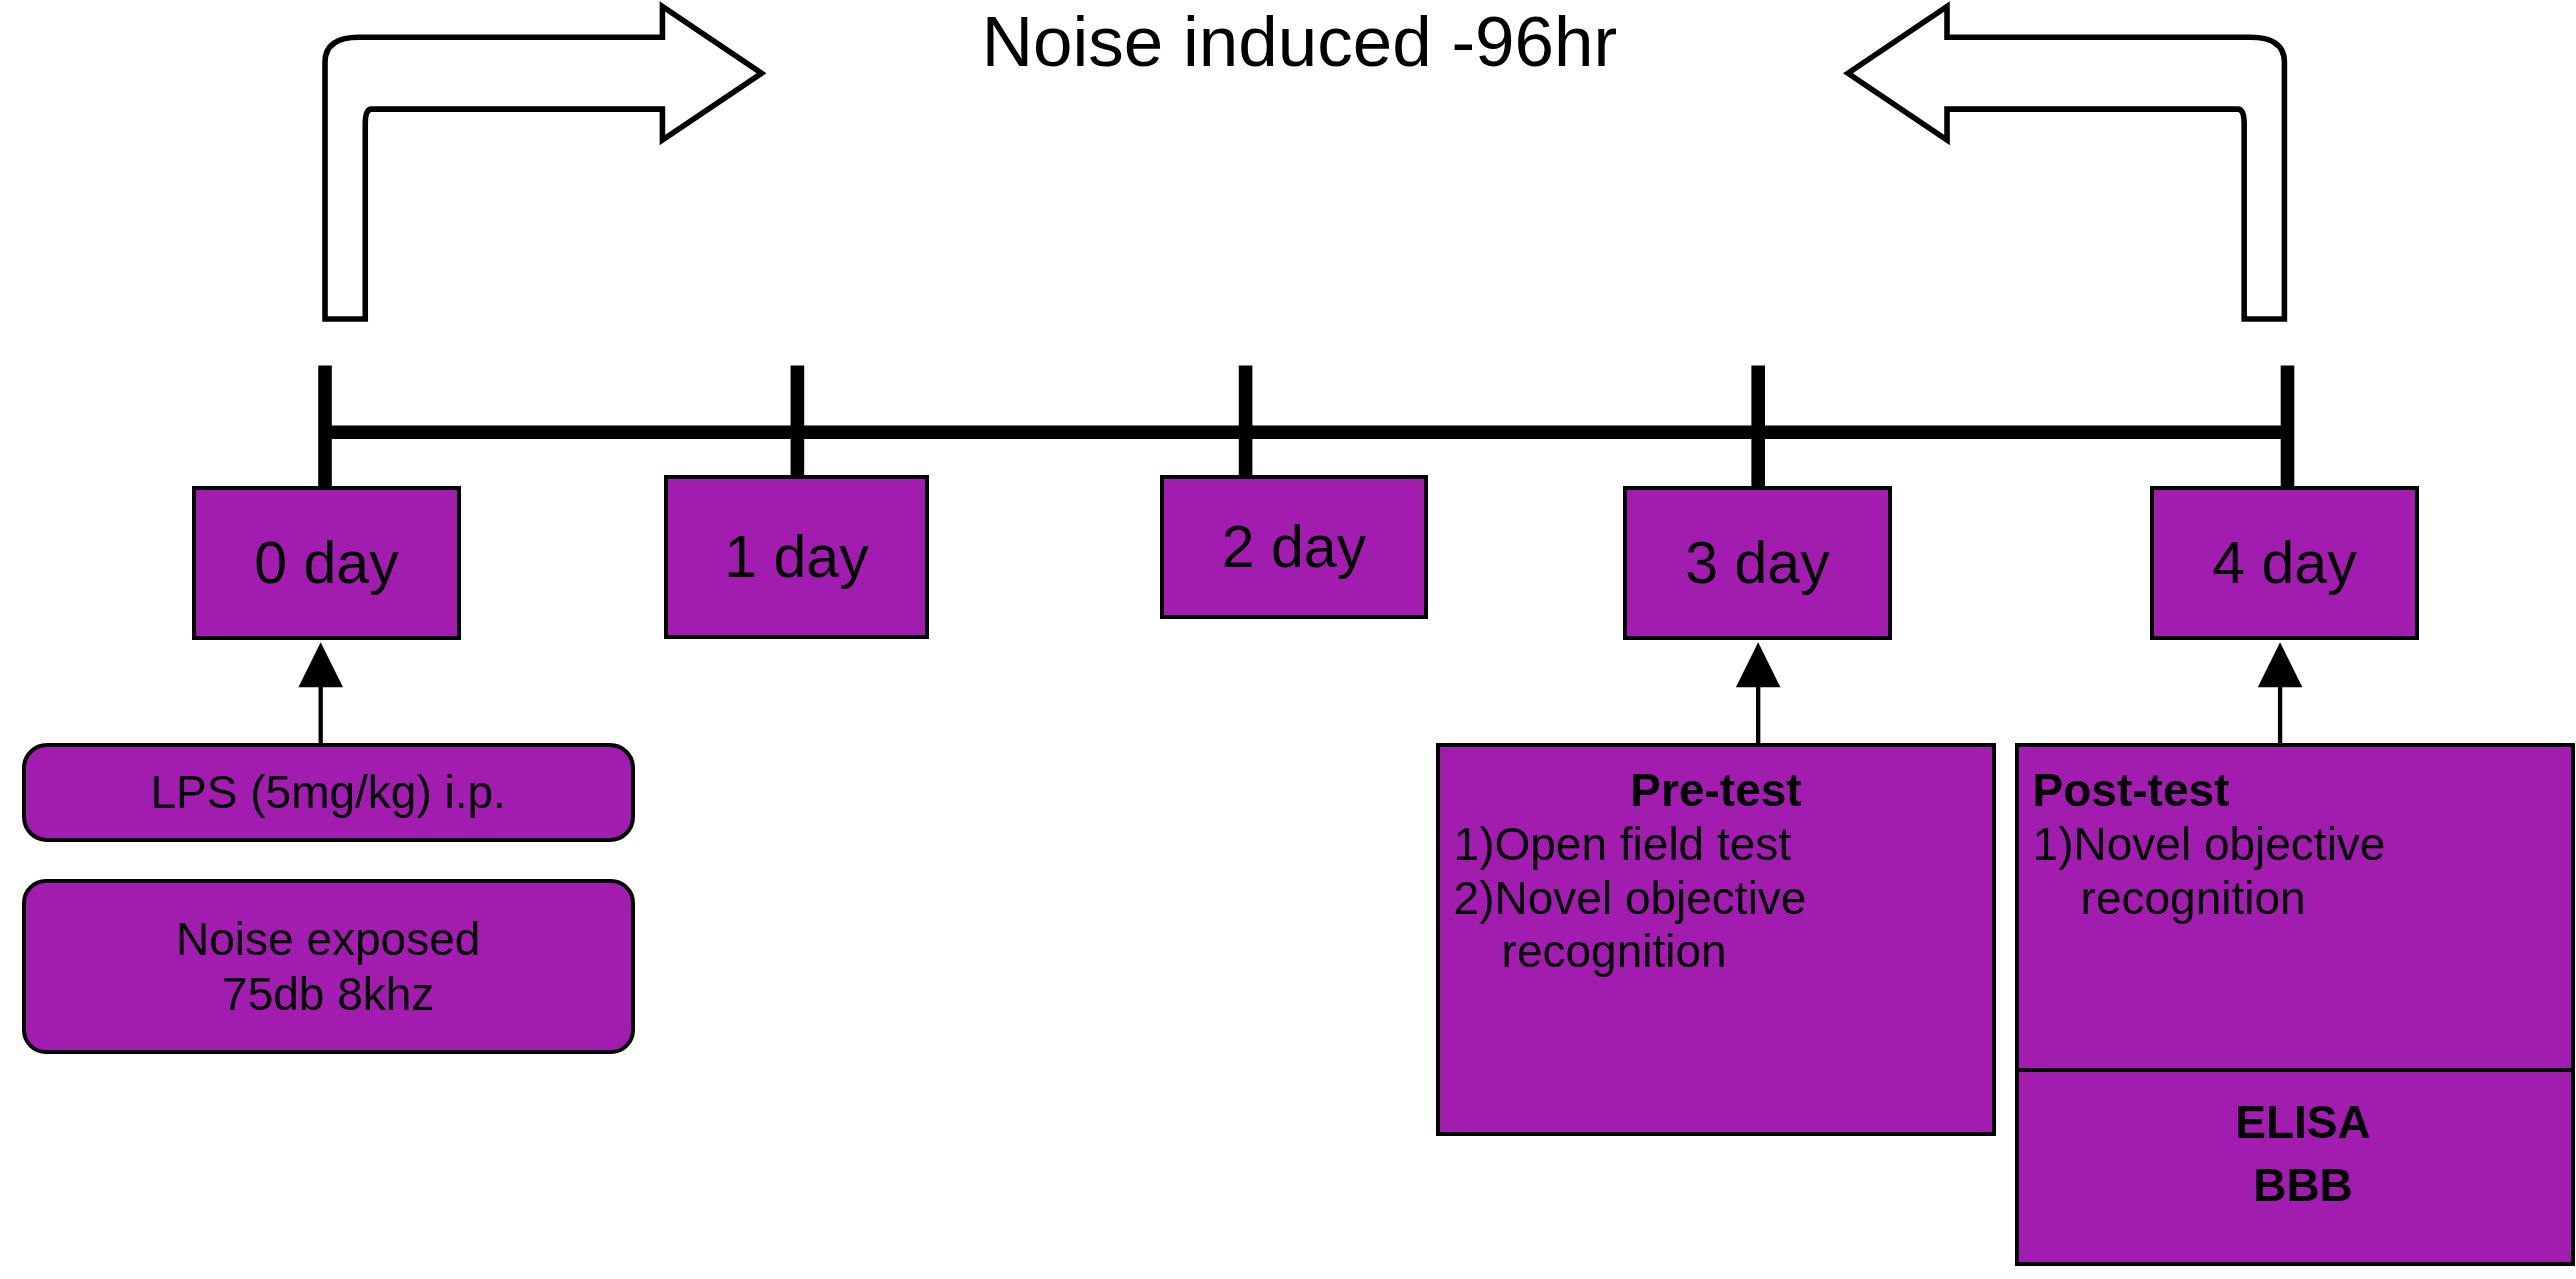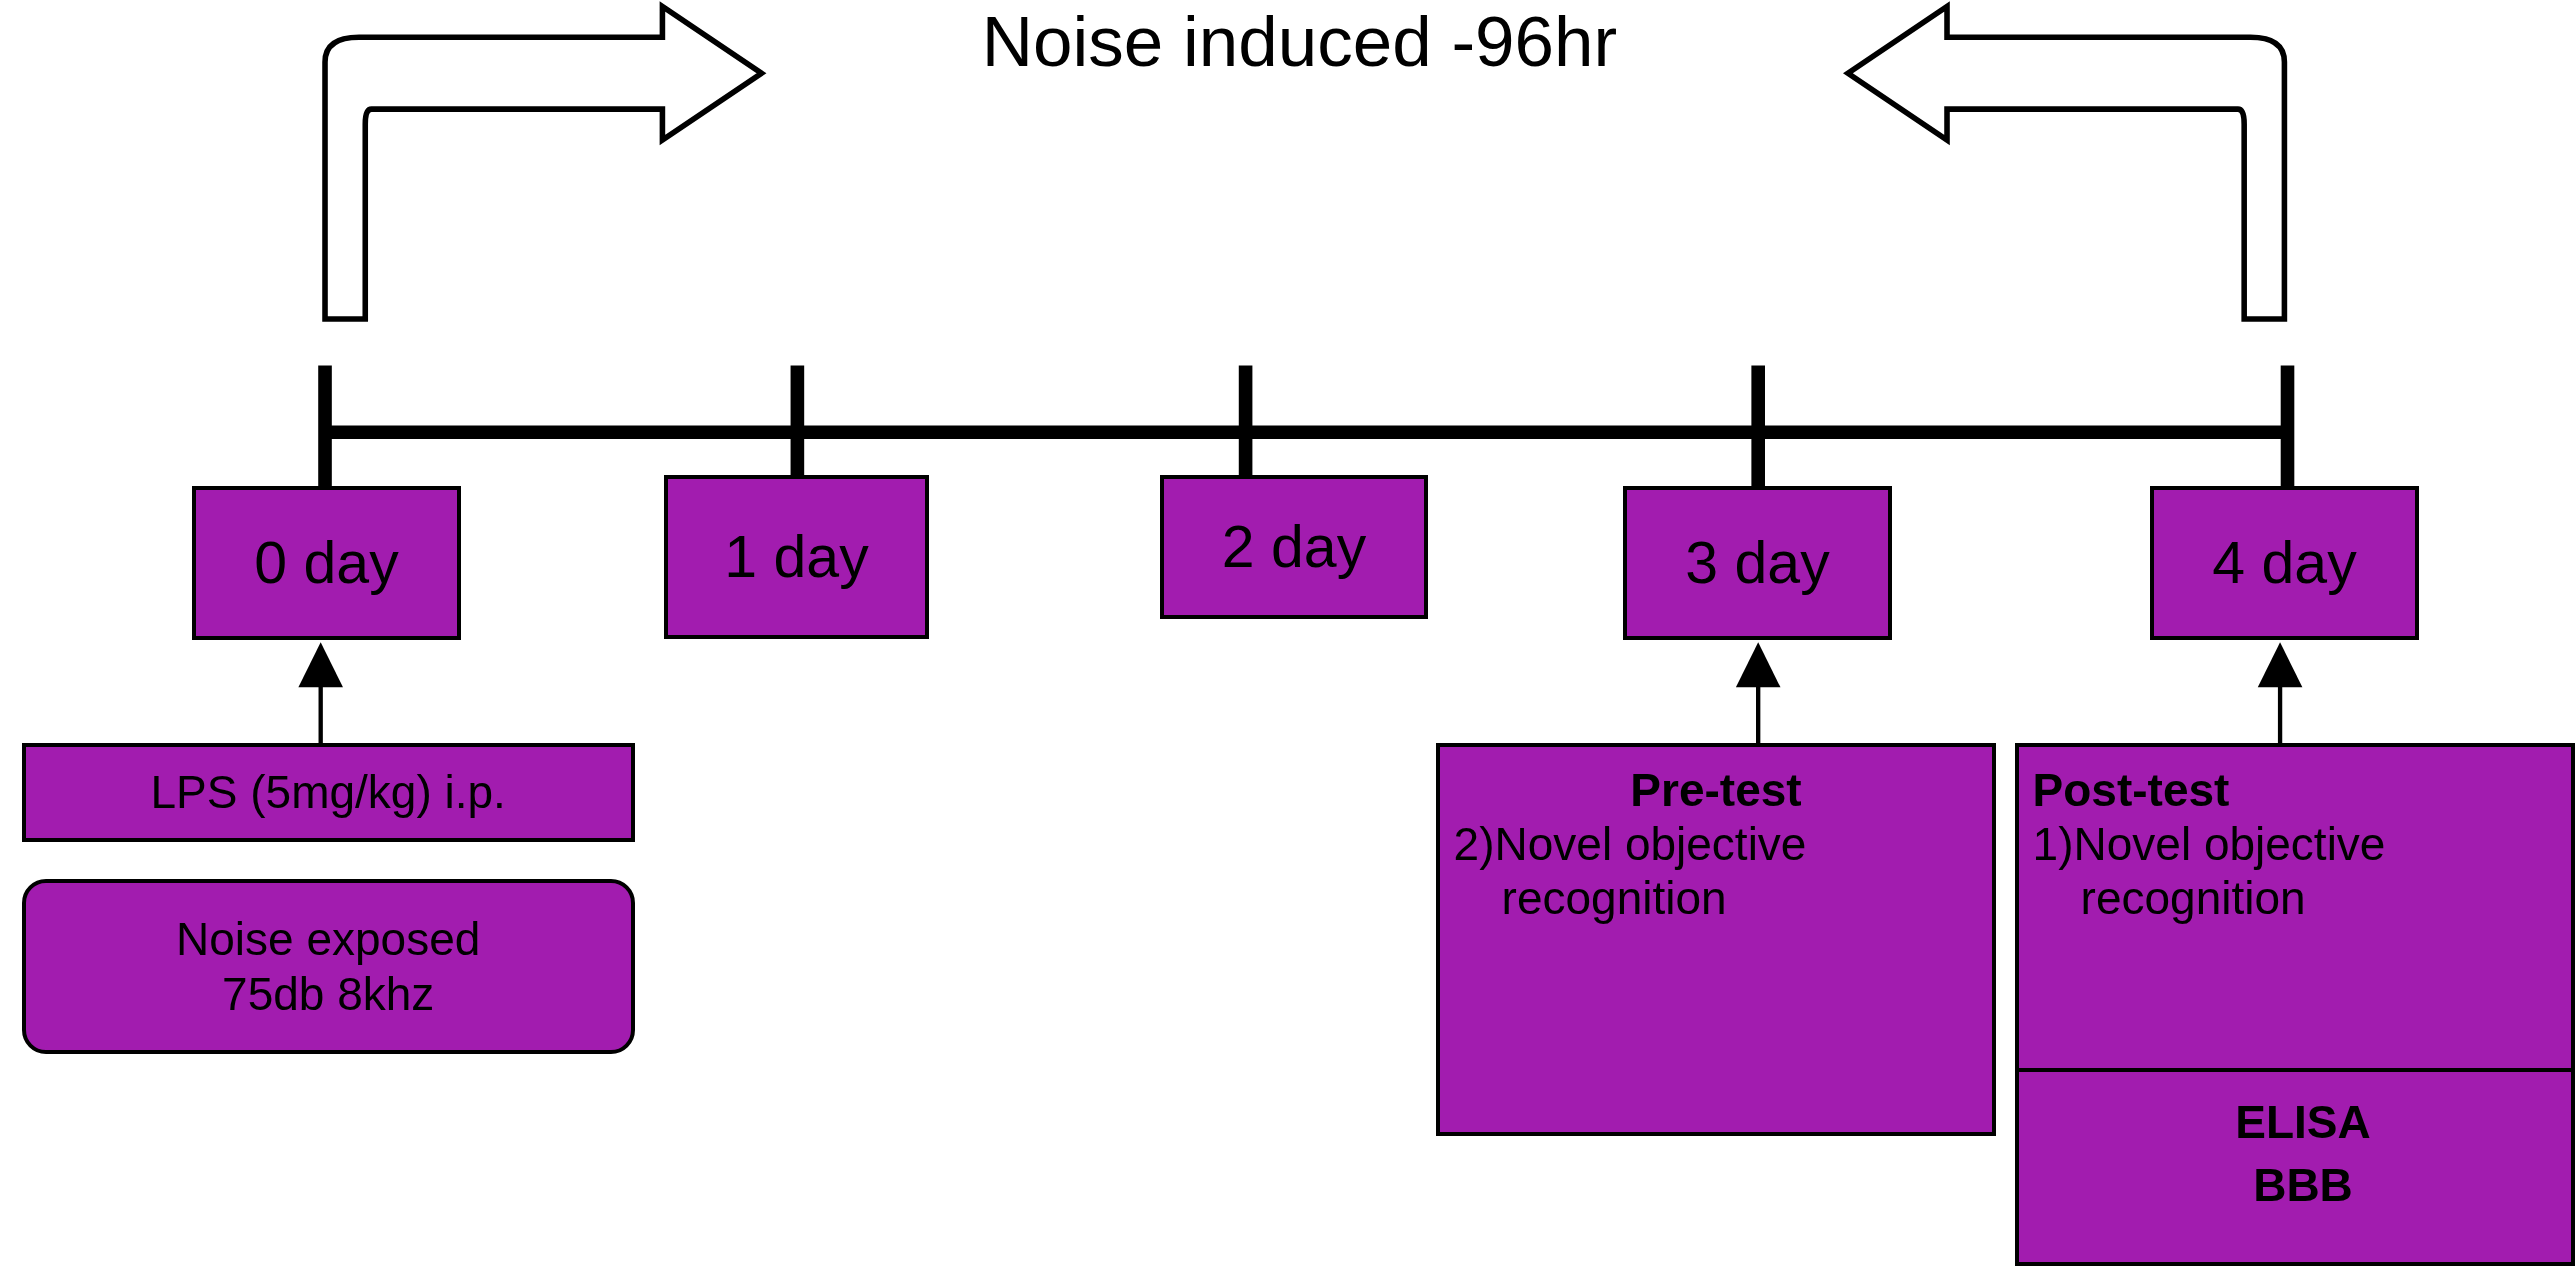--- a/index.html
+++ b/index.html
@@ -170,31 +170,34 @@
   </div>
 
   <div class="box daybox" style="left:1623px; top:486px; width:269px; height:154px;">
     <span>3 day</span>
   </div>
 
   <div class="box daybox" style="left:2150px; top:486px; width:269px; height:154px;">
     <span>4 day</span>
   </div>
 
-  <div class="box infobox" style="left:21.7px; top:743px; width:613px; height:99px;">
+  <div class="box infobox" style="left:21.7px; top:743px; width:613px; height:99px;border-radius:25px;">
     <div class="line">LPS (5mg/kg) i.p.</div>
   </div>
 
   <div class="box infobox" style="left:21.7px; top:879px; width:613px; height:175px;border-radius:24px;">
     <div class="line">Noise exposed</div>
     <div class="line">75db  8khz</div>
   </div>
 
   <div class="box testbox" style="left:1436px; top:743px; width:560px; height:393px;">
     <div class="heading center">Pre-test</div>
+    <div class="item">
+      <span>1)</span><span>Open field test</span>
+    </div>
     <div class="item">
       <span>2)</span><span>Novel objective</span>
       <span class="cont">recognition</span>
     </div>
   </div>
 
   <div class="box testbox" style="left:2015px; top:743px; width:560px; height:341px;">
     <div class="heading left">Post-test</div>
     <div class="item">
       <span>1)</span><span>Novel objective</span>

